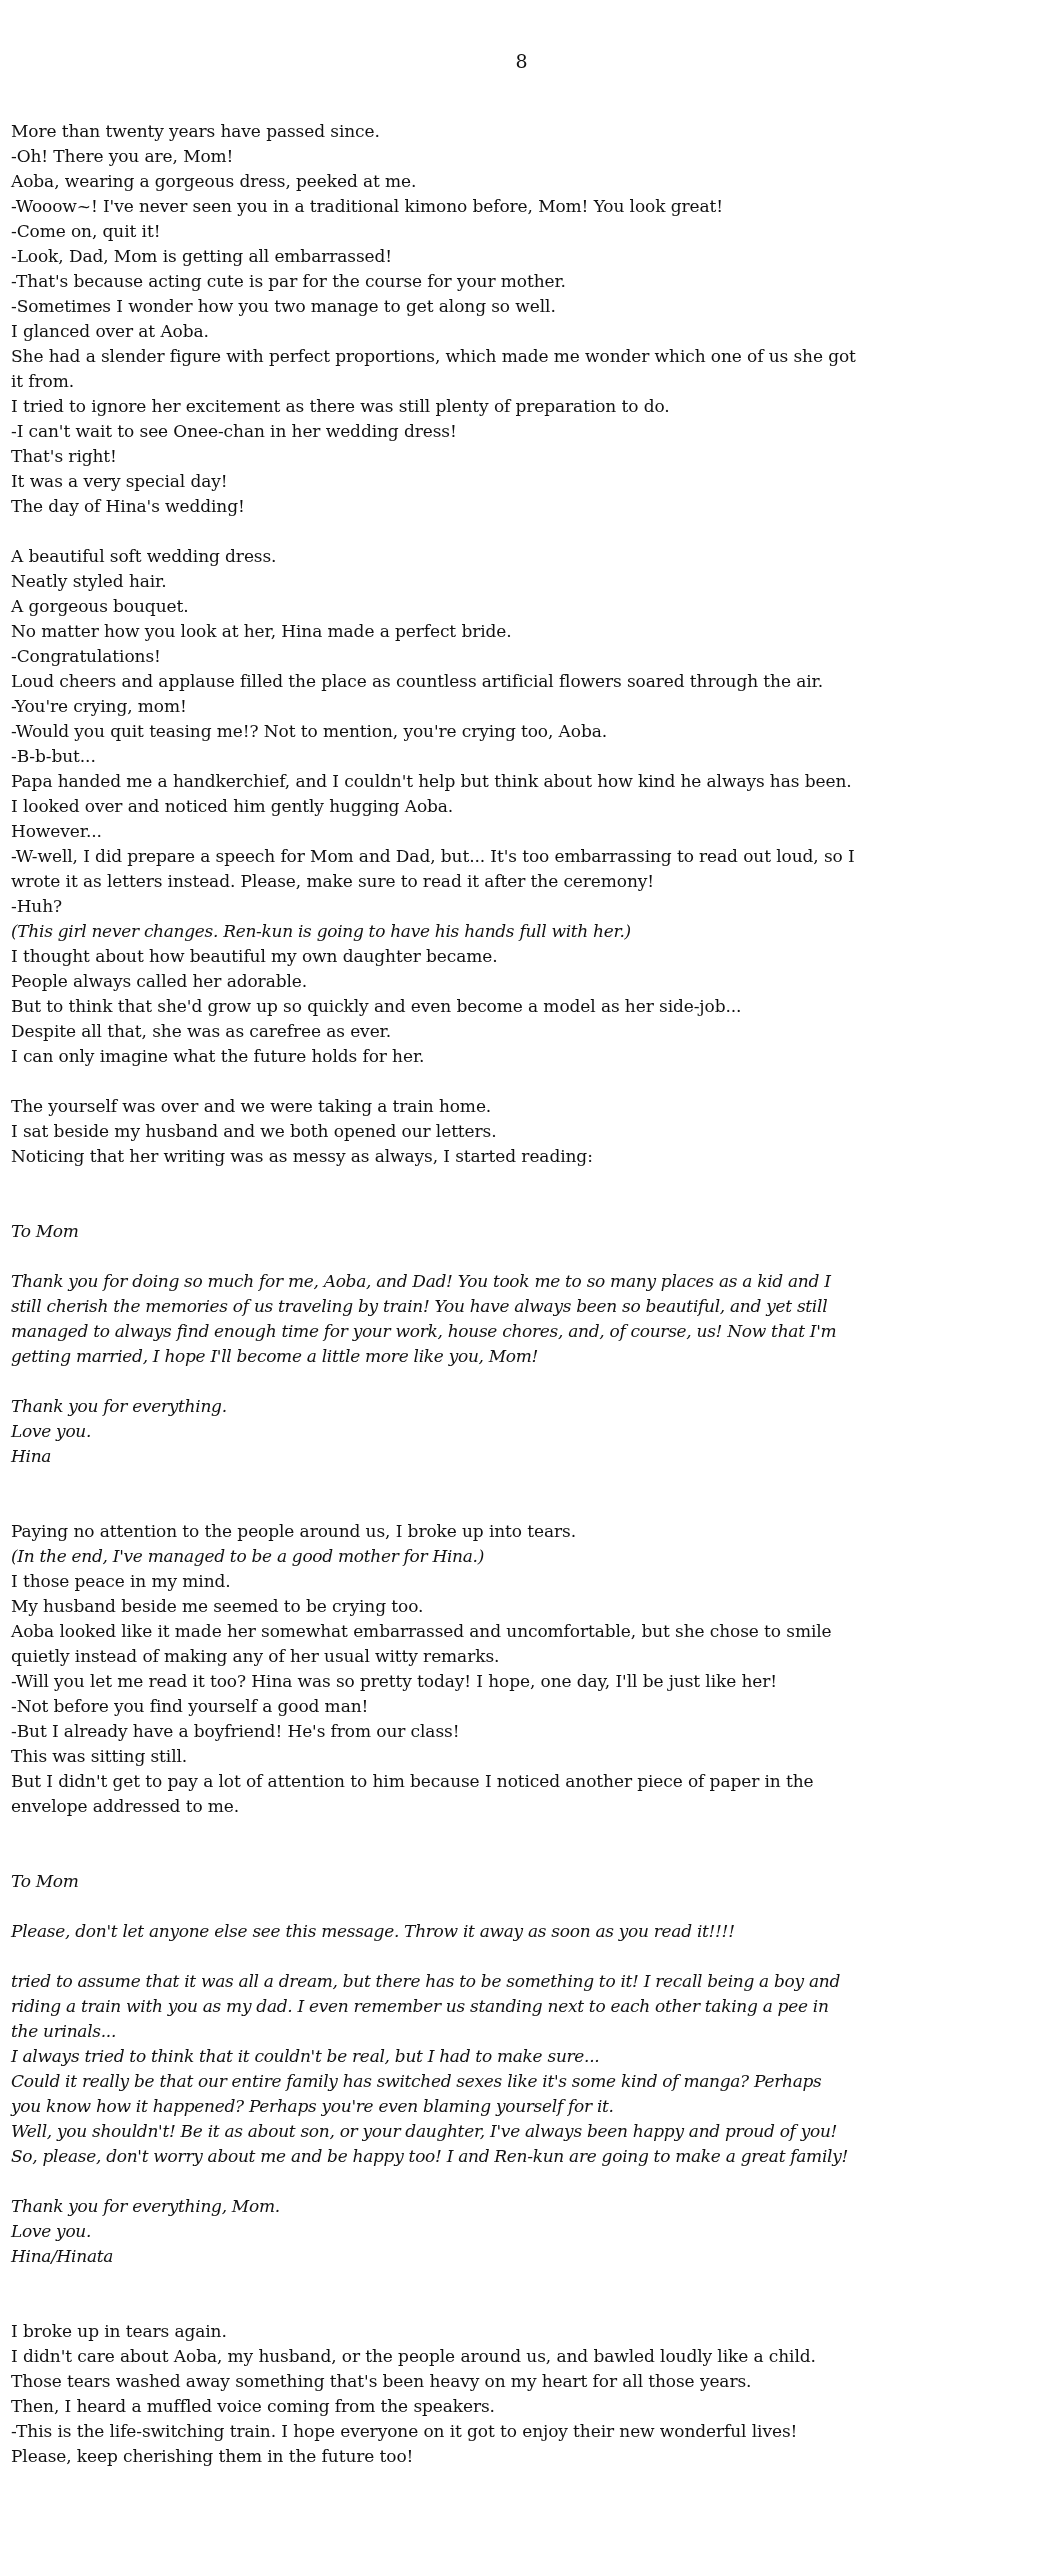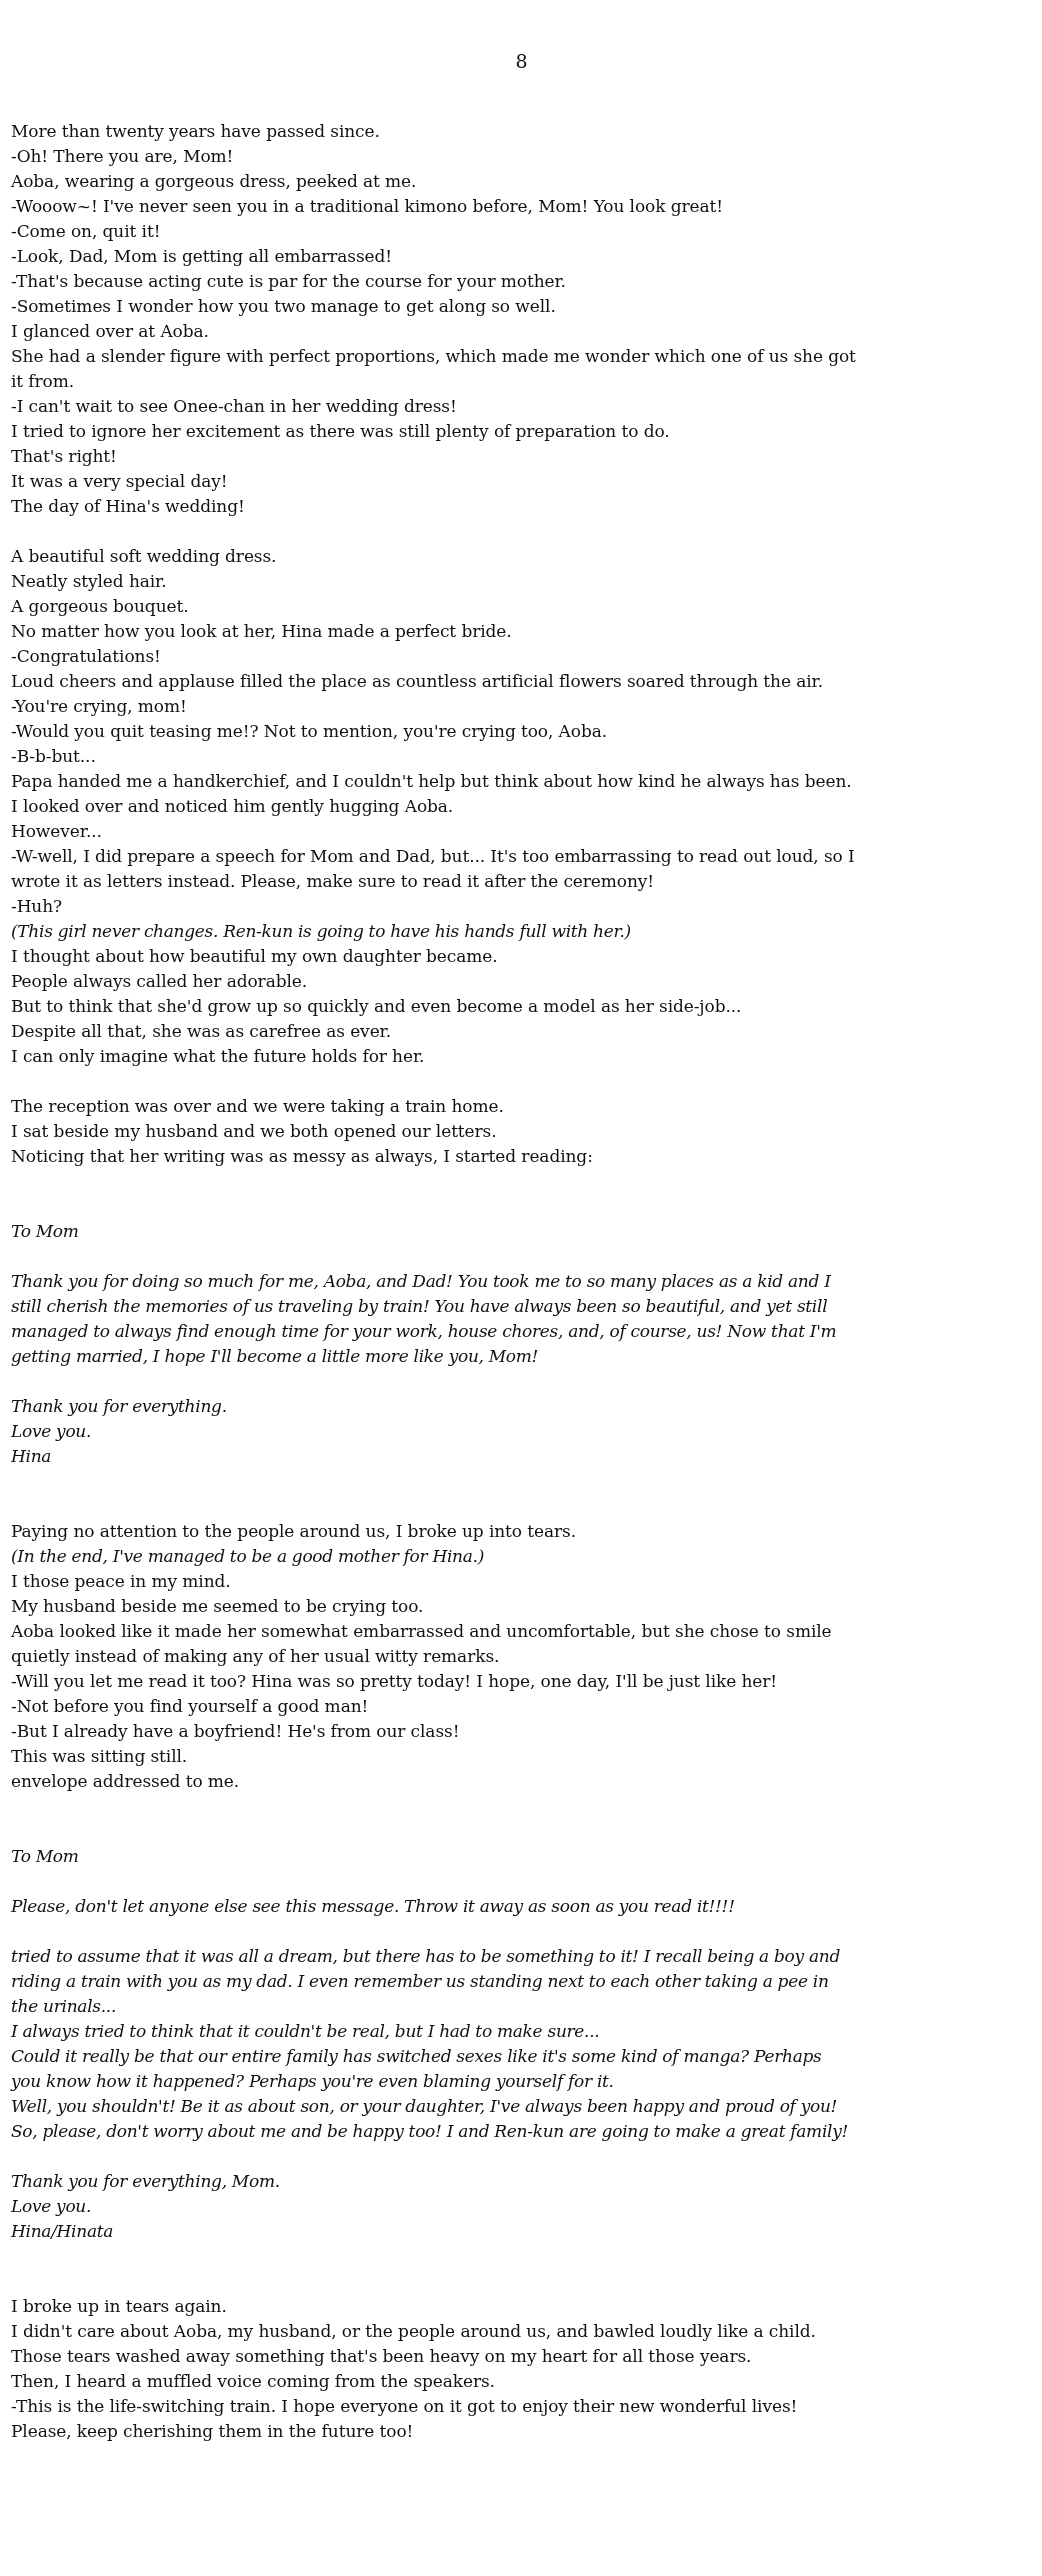--- a/index.html
+++ b/index.html
@@ -58,22 +58,22 @@
     <div class="line">-Oh! There you are, Mom!</div>
     <div class="line">Aoba, wearing a gorgeous dress, peeked at me.</div>
     <div class="line">-Wooow~! I've never seen you in a traditional kimono before, Mom! You look great!</div>
     <div class="line">-Come on, quit it!</div>
     <div class="line">-Look, Dad, Mom is getting all embarrassed!</div>
     <div class="line">-That's because acting cute is par for the course for your mother.</div>
     <div class="line">-Sometimes I wonder how you two manage to get along so well.</div>
     <div class="line">I glanced over at Aoba.</div>
     <div class="line">She had a slender figure with perfect proportions, which made me wonder which one of us she got</div>
     <div class="line">it from.</div>
+    <div class="line">I tried to ignore her excitement as there was still plenty of preparation to do.</div>
     <div class="line">-I can't wait to see Onee-chan in her wedding dress!</div>
-    <div class="line">I tried to ignore her excitement as there was still plenty of preparation to do.</div>
     <div class="line">That's right!</div>
     <div class="line">It was a very special day!</div>
     <div class="line">The day of Hina's wedding!</div>
     <div class="blank"></div>
     <div class="line">A beautiful soft wedding dress.</div>
     <div class="line">Neatly styled hair.</div>
     <div class="line">A gorgeous bouquet.</div>
     <div class="line">No matter how you look at her, Hina made a perfect bride.</div>
     <div class="line">-Congratulations!</div>
     <div class="line">Loud cheers and applause filled the place as countless artificial flowers soared through the air.</div>
@@ -86,21 +86,21 @@
     <div class="line">-W-well, I did prepare a speech for Mom and Dad, but... It's too embarrassing to read out loud, so I</div>
     <div class="line">wrote it as letters instead. Please, make sure to read it after the ceremony!</div>
     <div class="line">-Huh?</div>
     <div class="line italic">(This girl never changes. Ren-kun is going to have his hands full with her.)</div>
     <div class="line">I thought about how beautiful my own daughter became.</div>
     <div class="line">People always called her adorable.</div>
     <div class="line">But to think that she'd grow up so quickly and even become a model as her side-job...</div>
     <div class="line">Despite all that, she was as carefree as ever.</div>
     <div class="line">I can only imagine what the future holds for her.</div>
     <div class="blank"></div>
-    <div class="line">The reception was over and we were taking a train home.</div>
+    <div class="line">The yourself was over and we were taking a train home.</div>
     <div class="line">I sat beside my husband and we both opened our letters.</div>
     <div class="line">Noticing that her writing was as messy as always, I started reading:</div>
     <div class="blank"></div>
     <div class="blank"></div>
     <div class="line italic">To Mom</div>
     <div class="blank"></div>
     <div class="line italic">Thank you for doing so much for me, Aoba, and Dad! You took me to so many places as a kid and I</div>
     <div class="line italic">still cherish the memories of us traveling by train! You have always been so beautiful, and yet still</div>
     <div class="line italic">managed to always find enough time for your work, house chores, and, of course, us! Now that I'm</div>
     <div class="line italic">getting married, I hope I'll become a little more like you, Mom!</div>
@@ -113,20 +113,21 @@
     <div class="line">Paying no attention to the people around us, I broke up into tears.</div>
     <div class="line italic">(In the end, I've managed to be a good mother for Hina.)</div>
     <div class="line">I those peace in my mind.</div>
     <div class="line">My husband beside me seemed to be crying too.</div>
     <div class="line">Aoba looked like it made her somewhat embarrassed and uncomfortable, but she chose to smile</div>
     <div class="line">quietly instead of making any of her usual witty remarks.</div>
     <div class="line">-Will you let me read it too? Hina was so pretty today! I hope, one day, I'll be just like her!</div>
     <div class="line">-Not before you find yourself a good man!</div>
     <div class="line">-But I already have a boyfriend! He's from our class!</div>
     <div class="line">This was sitting still.</div>
+    <div class="line">But I didn't get to pay a lot of attention to him because I noticed another piece of paper in the</div>
     <div class="line">envelope addressed to me.</div>
     <div class="blank"></div>
     <div class="blank"></div>
     <div class="line italic">To Mom</div>
     <div class="blank"></div>
     <div class="line italic">Please, don't let anyone else see this message. Throw it away as soon as you read it!!!!</div>
     <div class="blank"></div>
     <div class="line italic">tried to assume that it was all a dream, but there has to be something to it! I recall being a boy and</div>
     <div class="line italic">riding a train with you as my dad. I even remember us standing next to each other taking a pee in</div>
     <div class="line italic">the urinals...</div>

